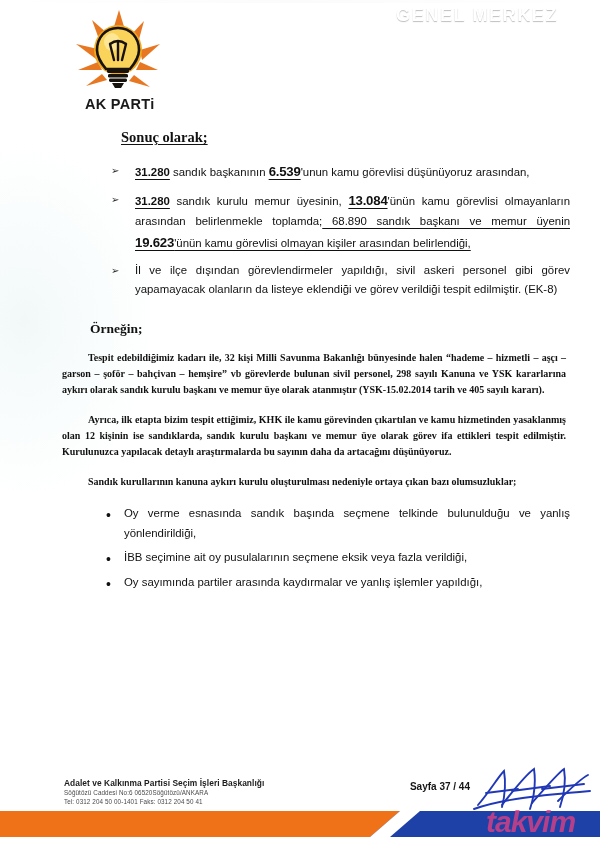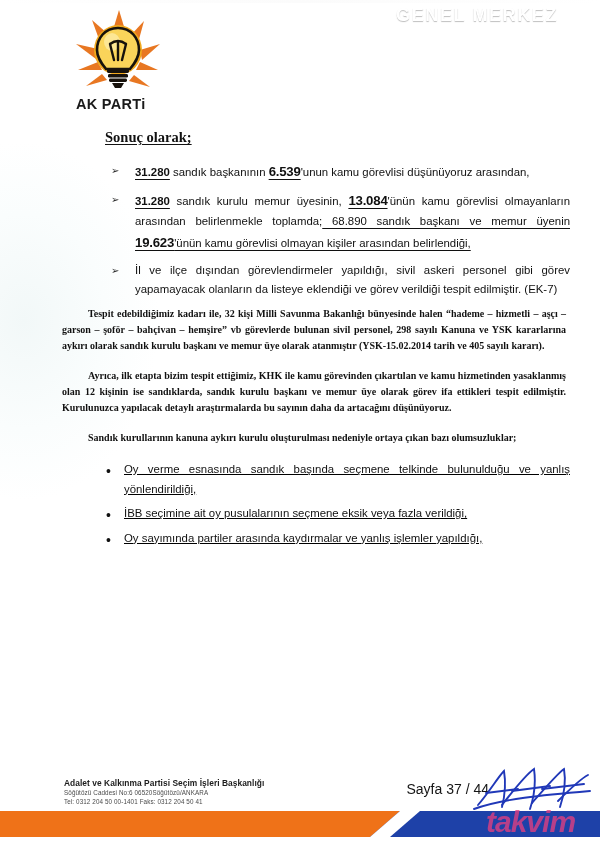--- a/index.html
+++ b/index.html
@@ -28,21 +28,21 @@
   .logo-block {
     position: absolute;
     left: 72px;
     top: 8px;
     width: 110px;
     height: 108px;
   }
   .logo-svg { display: block; }
   .logo-word {
     position: absolute;
-    left: 4px;
+    left: 13px;
     top: 88px;
     font-family: "Liberation Sans", sans-serif;
     font-weight: bold;
     font-size: 14.5px;
     letter-spacing: 0.3px;
     color: #1a1a1a;
   }
 
   
   .content {
@@ -53,21 +53,21 @@
     padding: 0 30px 0 62px;
   }
 
   .heading-sonuc {
     font-family: "Liberation Serif", serif;
     font-weight: bold;
     font-size: 14.5px;
     color: #111;
     text-decoration: underline;
     text-underline-offset: 2px;
-    margin-left: 43px;
+    margin-left: 59px;
     margin-bottom: 15px;
     display: inline-block;
   }
 
   
   .arrow-list { list-style: none; margin: 0 0 0 45px; padding: 0; }
   .arrow-list > li {
     position: relative;
     padding-left: 28px;
     margin-bottom: 6px;
@@ -107,21 +107,21 @@
     line-height: 1.60;
     color: #111;
     text-align: justify;
     text-justify: inter-word;
     text-indent: 26px;
     margin-bottom: 14px;
     padding-right: 4px;
   }
 
   
-  .dot-list { list-style: none; margin: 0 0 0 40px; padding: 0; text-decoration: underline; }
+  .dot-list { list-style: none; margin: 0 0 0 40px; padding: 0; }
   .dot-list > li {
     position: relative;
     padding-left: 22px;
     margin-bottom: 5px;
     font-family: "Liberation Sans", sans-serif;
     font-size: 11.4px;
     line-height: 1.72;
     color: #101010;
     text-align: justify;
     text-justify: inter-word;
@@ -153,25 +153,25 @@
   .footer-tel {
     font-family: "Liberation Sans", sans-serif;
     font-size: 6.3px;
     color: #4a4a4a;
     letter-spacing: 0.1px;
     line-height: 1.45;
   }
 
   .page-num {
     position: absolute;
-    right: 111px;
+    right: 130px;
     top: 781px;
     font-family: "Liberation Sans", sans-serif;
-    font-weight: normal;
-    font-size: 14px;
+    font-weight: bold;
+    font-size: 10px;
     color: #151515;
     white-space: nowrap;
   }
 
   .signature {
     position: absolute;
     right: 8px;
     top: 765px;
     width: 120px;
     height: 52px;
@@ -281,24 +281,25 @@
     <div class="heading-sonuc">Sonuç olarak;</div>
 
     <ul class="arrow-list">
       <li>
         <span class="u b">31.280</span><span> sandık başkanının </span><span class="u num-lg">6.539</span><span>'unun kamu görevlisi düşünüyoruz arasından,</span>
       </li>
       <li>
         <span class="u b">31.280</span><span> sandık kurulu memur üyesinin, </span><span class="u num-lg">13.084</span><span>'ünün kamu görevlisi olmayanların arasından belirlenmekle toplamda;</span><span class="u"> 68.890 sandık başkanı ve memur üyenin </span><span class="u num-lg">19.623</span><span class="u">'ünün kamu görevlisi olmayan kişiler arasından belirlendiği,</span>
       </li>
       <li>
-        <span>İl ve ilçe dışından görevlendirmeler yapıldığı, sivil askeri personel gibi görev yapamayacak olanların da listeye eklendiği ve görev verildiği tespit edilmiştir. (EK-7)</span>
+        <span>İl ve ilçe dışından görevlendirmeler yapıldığı, sivil askeri personel gibi görev yapamayacak olanların da listeye eklendiği ve görev verildiği tespit edilmiştir. (EK-8)</span>
       </li>
     </ul>
 
+    <div class="orneg">Örneğin;</div>
 
     <p class="para">Tespit edebildiğimiz kadarı ile, 32 kişi Milli Savunma Bakanlığı bünyesinde halen “hademe – hizmetli – aşçı – garson – şoför – bahçivan – hemşire” vb görevlerde bulunan sivil personel, 298 sayılı Kanuna ve YSK kararlarına aykırı olarak sandık kurulu başkanı ve memur üye olarak atanmıştır (YSK-15.02.2014 tarih ve 405 sayılı kararı).</p>
     <p class="para">Ayrıca, ilk etapta bizim tespit ettiğimiz, KHK ile kamu görevinden çıkartılan ve kamu hizmetinden yasaklanmış olan 12 kişinin ise sandıklarda, sandık kurulu başkanı ve memur üye olarak görev ifa ettikleri tespit edilmiştir. Kurulunuzca yapılacak detaylı araştırmalarda bu sayının daha da artacağını düşünüyoruz.</p>
     <p class="para">Sandık kurullarının kanuna aykırı kurulu oluşturulması nedeniyle ortaya çıkan bazı olumsuzluklar;</p>
 
     <ul class="dot-list">
       <li>Oy verme esnasında sandık başında seçmene telkinde bulunulduğu ve yanlış yönlendirildiği,</li>
       <li>İBB seçimine ait oy pusulalarının seçmene eksik veya fazla verildiği,</li>
       <li>Oy sayımında partiler arasında kaydırmalar ve yanlış işlemler yapıldığı,</li>
     </ul>

